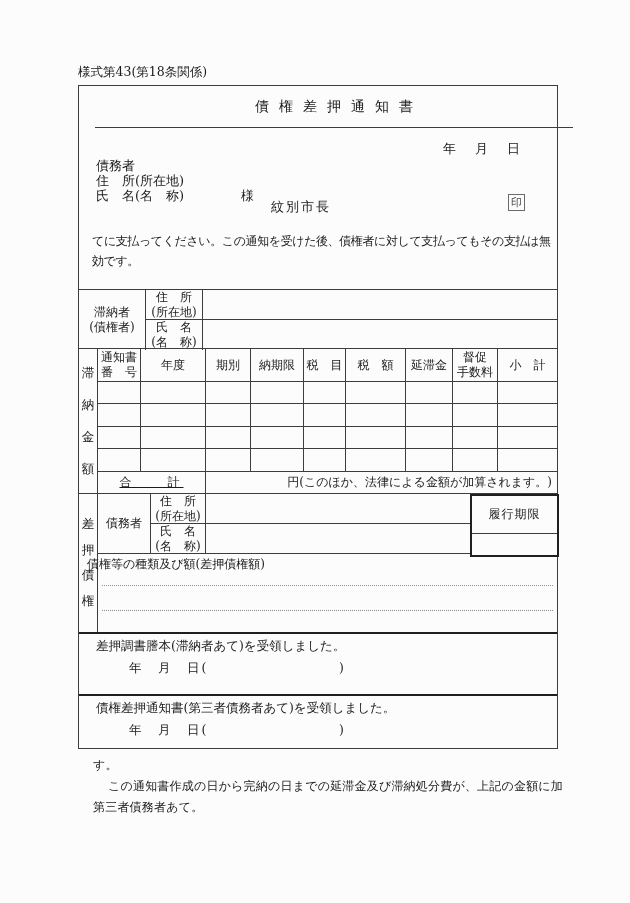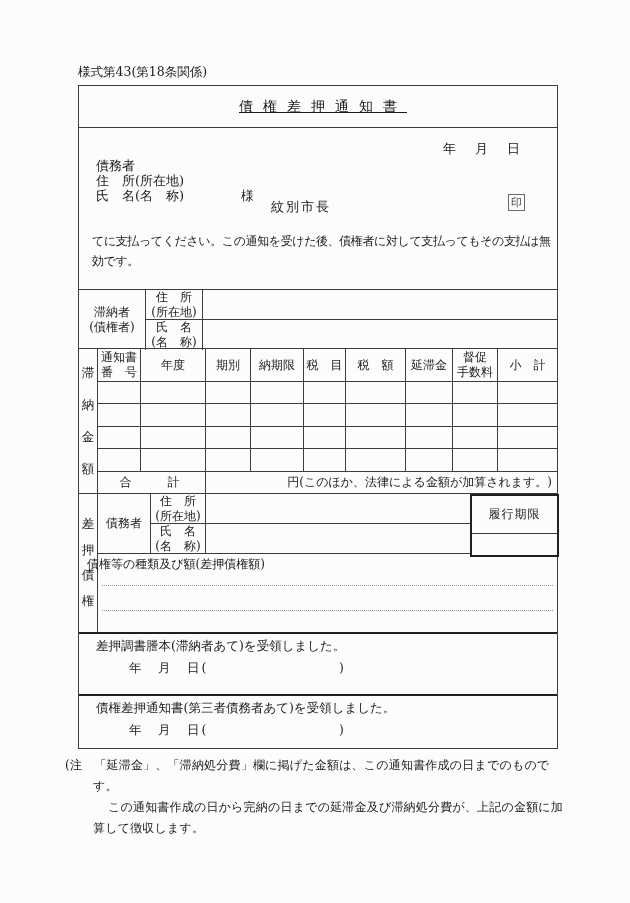--- a/index.html
+++ b/index.html
@@ -13,23 +13,23 @@
   body{background:#ffffff;}
   .page{
     position:relative;width:630px;height:903px;background:var(--paper);
     color:var(--ink);font-family:"DejaVu Serif","Liberation Serif",serif;
     overflow:hidden;
     padding-left:8px;
   }
   .abs{position:absolute;}
   .form-code{left:78px;top:64px;font-size:12.5px;}
   .docbox{left:78px;top:85px;width:480px;height:664px;border:1px solid var(--bc);}
-  .title-row{left:0;top:0;width:100%;height:42px;border-bottom:1px solid var(--bc);
+  .title-row{left:16px;top:0;width:100%;height:42px;border-bottom:1px solid var(--bc);
     display:flex;align-items:center;justify-content:center;
-    font-size:14px;letter-spacing:10px;padding-left:10px;text-decoration:underline;}
+    font-size:14px;letter-spacing:10px;padding-left:10px;}
   .date-line{top:54px;right:34px;font-size:13px;letter-spacing:3px;}
   .hdr-lbl{left:17px;font-size:13px;}
   .honorific{left:162px;top:101px;font-size:13px;}
   .mayor{left:192px;top:112px;font-size:13px;letter-spacing:2px;}
   .seal{left:429px;top:108px;width:17px;height:17px;border:1px solid #6a6a6a;
     display:flex;align-items:center;justify-content:center;font-size:11px;color:#4a4a4a;}
   .intro{left:13px;top:145px;font-size:12px;line-height:20px;letter-spacing:-0.4px;white-space:nowrap;}
 
   
   .delinquent{left:0;top:203px;width:100%;height:59px;display:grid;
@@ -42,21 +42,21 @@
   .noB{border-bottom:none;}
 
   
   .arrears{left:0;top:262px;width:100%;height:145px;display:grid;
     grid-template-columns:19px 43px 65px 45px 53px 42px 60px 47px 45px 1fr;
     grid-template-rows:33px 22px 23px 22px 23px 1fr;
     border-top:1px solid var(--bc);font-size:12px;}
   .side{grid-row:1/7;grid-column:1;border-right:1px solid var(--bc);
     display:flex;flex-direction:column;align-items:center;justify-content:space-around;
     padding:8px 0;font-size:12.5px;}
-  .total-label{grid-row:6;grid-column:2/4;letter-spacing:4px;}
+  .total-label{grid-row:6;grid-column:2/4;letter-spacing:4px;text-decoration:underline;}
   .total-note{grid-row:6;grid-column:4/11;justify-content:flex-end;padding-right:5px;}
 
   
   .seizure{left:0;top:407px;width:100%;height:139px;border-top:1px solid var(--bc);font-size:12px;}
   .sz-side{left:0;top:0;width:19px;height:100%;border-right:1px solid var(--bc);
     display:flex;flex-direction:column;align-items:center;justify-content:space-around;
     padding:18px 0;font-size:12.5px;}
   .szcell{position:absolute;display:flex;align-items:center;justify-content:center;
     text-align:center;white-space:pre-line;line-height:1.25;}
   .deadline-box{left:391px;top:0;width:89px;height:63px;border:2px solid var(--thick);}
@@ -207,19 +207,18 @@
       <div class="abs receipt-date">年　月　日(　　　　　　　　　)</div>
     </div>
     <div class="abs receipt2">
       <div class="abs receipt-text">債権差押通知書(第三者債務者あて)を受領しました。</div>
       <div class="abs receipt-date">年　月　日(　　　　　　　　　)</div>
     </div>
 
   </div>
 
   <div class="abs note">
-    <div>(注　「延滞金」、「滞納処分費」欄に掲げた金額は、この通知書作成の日までのもので</div>
     <div class="note-l2">す。</div>
     <div class="note-l3">この通知書作成の日から完納の日までの延滞金及び滞納処分費が、上記の金額に加</div>
-    <div class="note-l4">算して徴収します。</div>
+    <div class="note-l4">第三者債務者あて。</div>
   </div>
 
 </div>
 
 </body></html>

